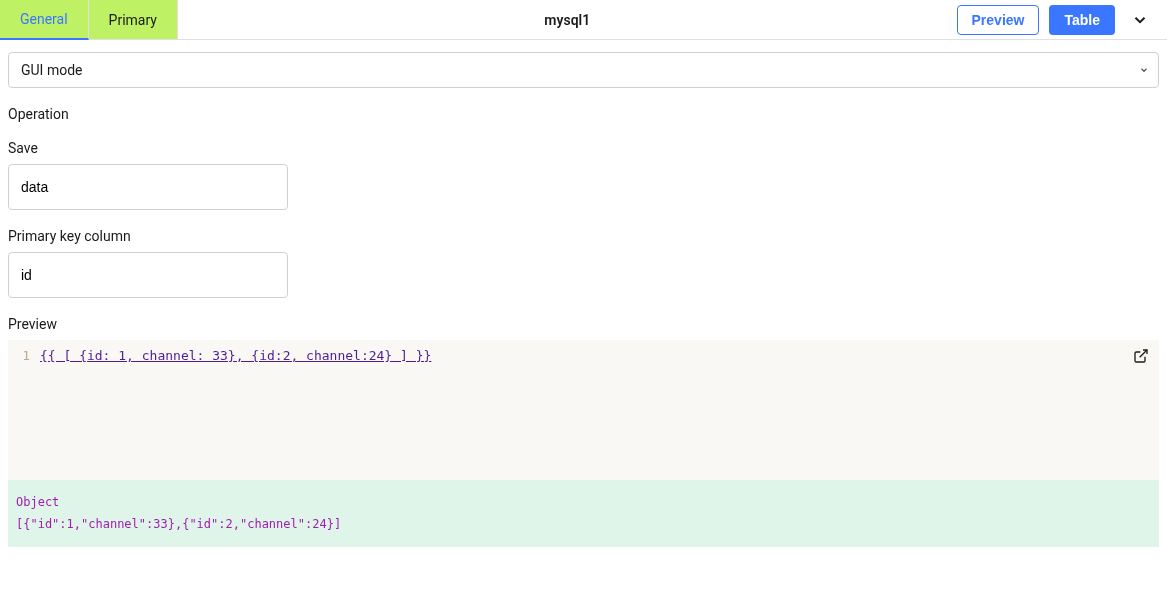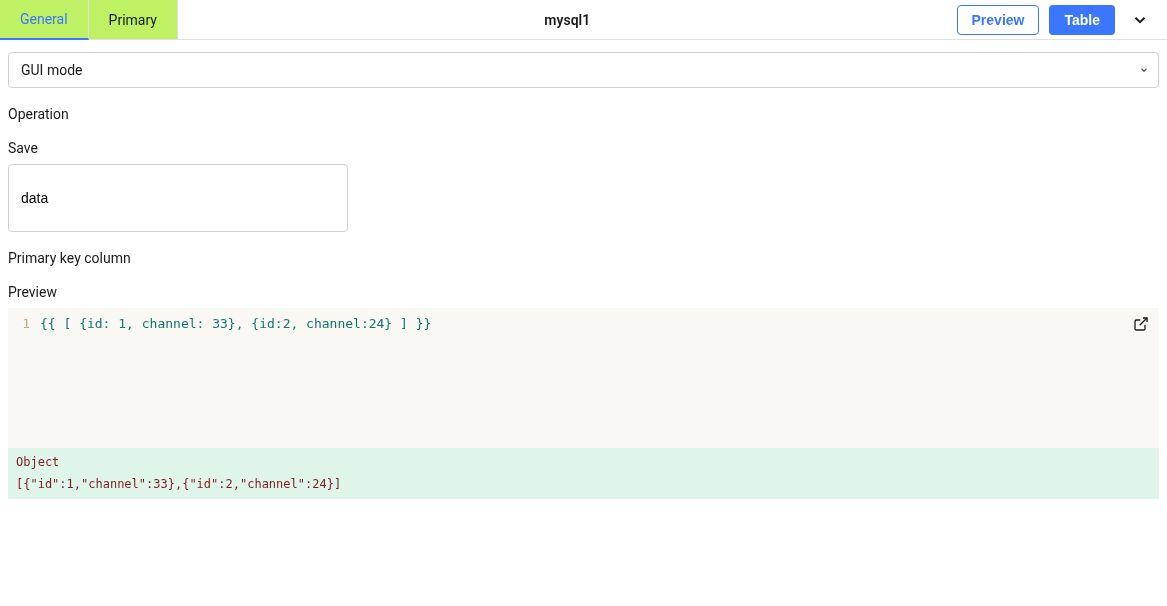--- a/index.html
+++ b/index.html
@@ -113,22 +113,22 @@
       top: 50%;
       transform: translateY(-50%);
       pointer-events: none;
     }
     .select-caret svg {
       width: 10px;
       height: 10px;
       display: block;
     }
     .input {
-      width: 340px;
-      padding: 25px 12px;
+      width: 280px;
+      padding: 14px 12px;
       border: 1px solid #d0d0d0;
       border-radius: 4px;
       font-size: 14px;
     }
     .code-editor {
       background: #faf8f5;
       position: relative;
       padding: 8px 0 8px 0;
       min-height: 140px;
       font-family: "SF Mono", Monaco, Menlo, Consolas, monospace;
@@ -139,39 +139,40 @@
       align-items: baseline;
     }
     .gutter {
       width: 32px;
       text-align: right;
       color: #bfa98a;
       padding-right: 10px;
       user-select: none;
     }
     .code-text {
-      color: #0f766e;
+      color: #4c1d95;
       white-space: pre;
+      text-decoration: underline;
     }
     .expand-icon {
       position: absolute;
       top: 8px;
       right: 10px;
       cursor: pointer;
     }
     .expand-icon svg {
       width: 16px;
       height: 16px;
     }
     .result-box {
       background: #e0f5ea;
-      padding: 4px 8px;
+      padding: 12px 8px;
       font-family: "SF Mono", Monaco, Menlo, Consolas, monospace;
       font-size: 12px;
-      color: #7f1d1d;
+      color: #a21caf;
       line-height: 1.8;
     }
     .no-label-group {
       margin-bottom: 18px;
     }
   </style>
 </head>
 <body>
 
 <div class="header">
@@ -212,20 +213,21 @@
     <label class="form-label">Operation</label>
   </div>
 
   <div class="form-group">
     <label class="form-label">Save</label>
     <input class="input" type="text" value="data" style="">
   </div>
 
   <div class="form-group">
     <label class="form-label">Primary key column</label>
+    <input class="input" type="text" value="id" style="">
   </div>
 
   <div class="form-group" style="margin-bottom:0;">
     <label class="form-label">Preview</label>
     <div class="code-editor">
       <div class="code-line">
         <span class="gutter">1</span>
         <span class="code-text">{{ [ {id: 1, channel: 33}, {id:2, channel:24} ] }}</span>
       </div>
       <span class="expand-icon">

